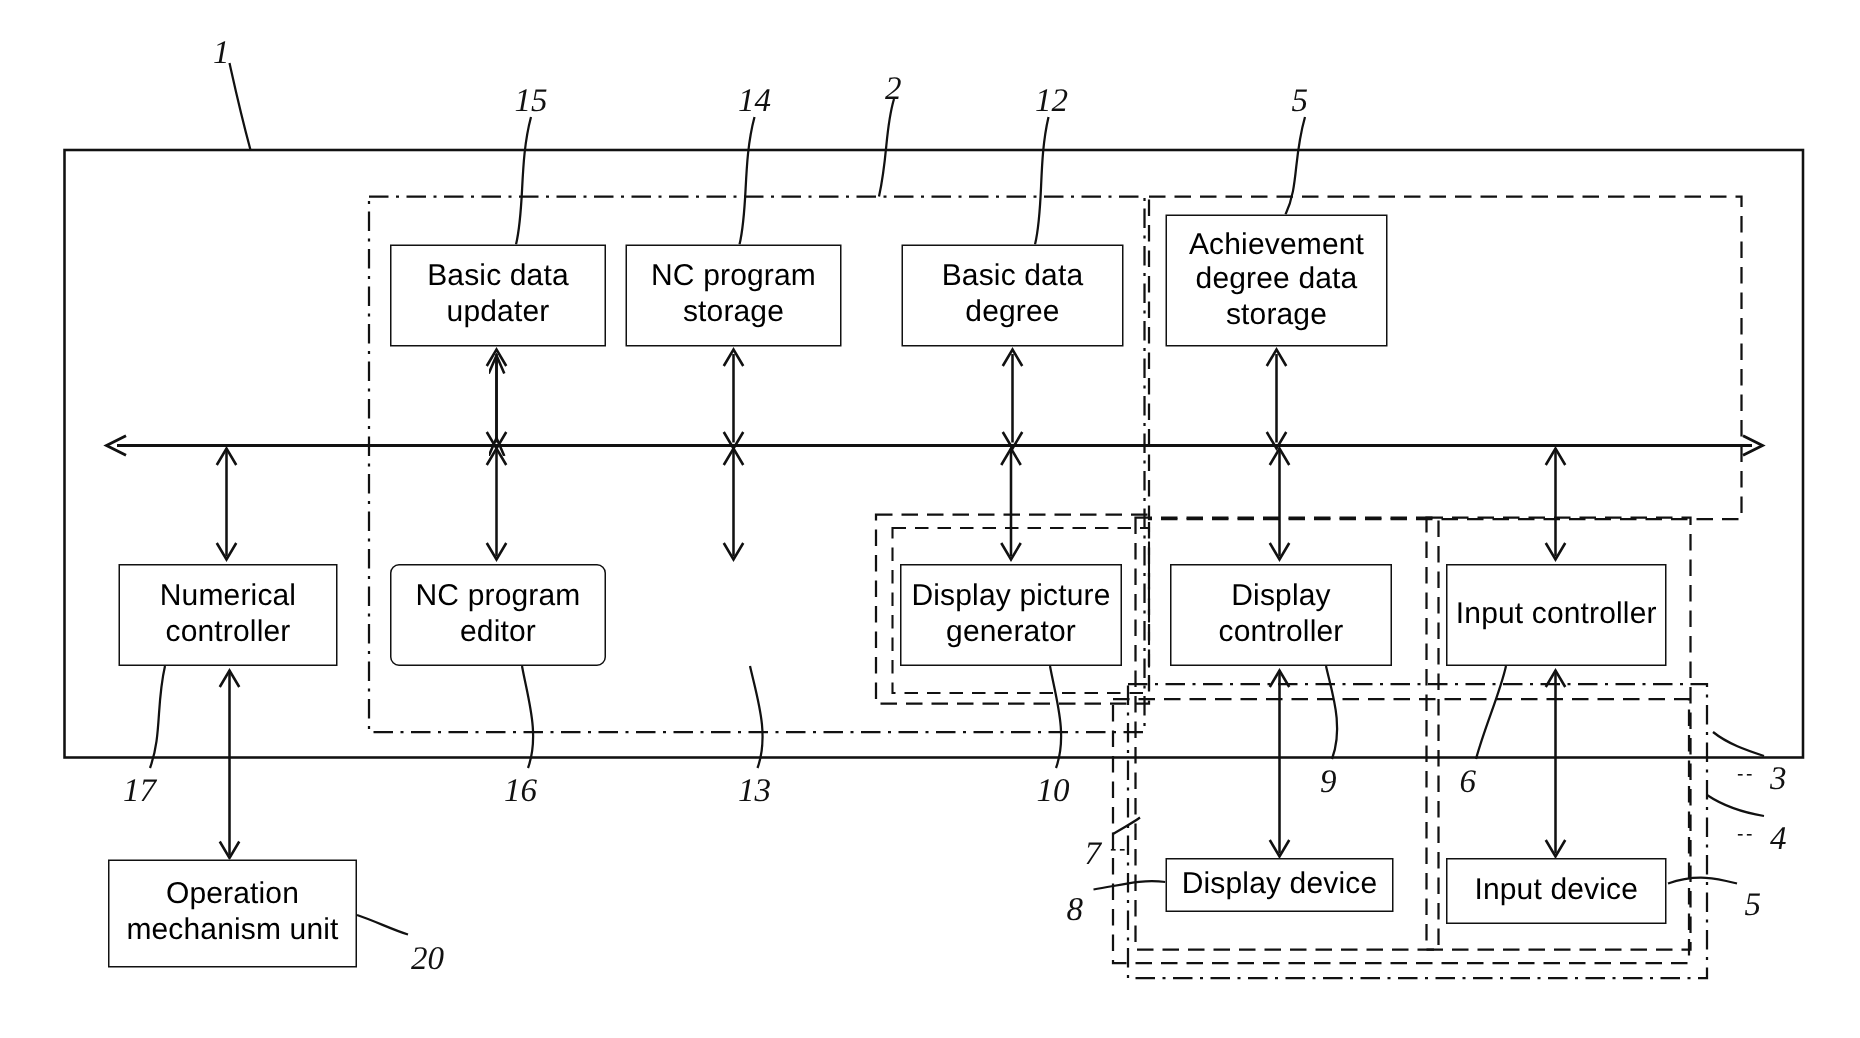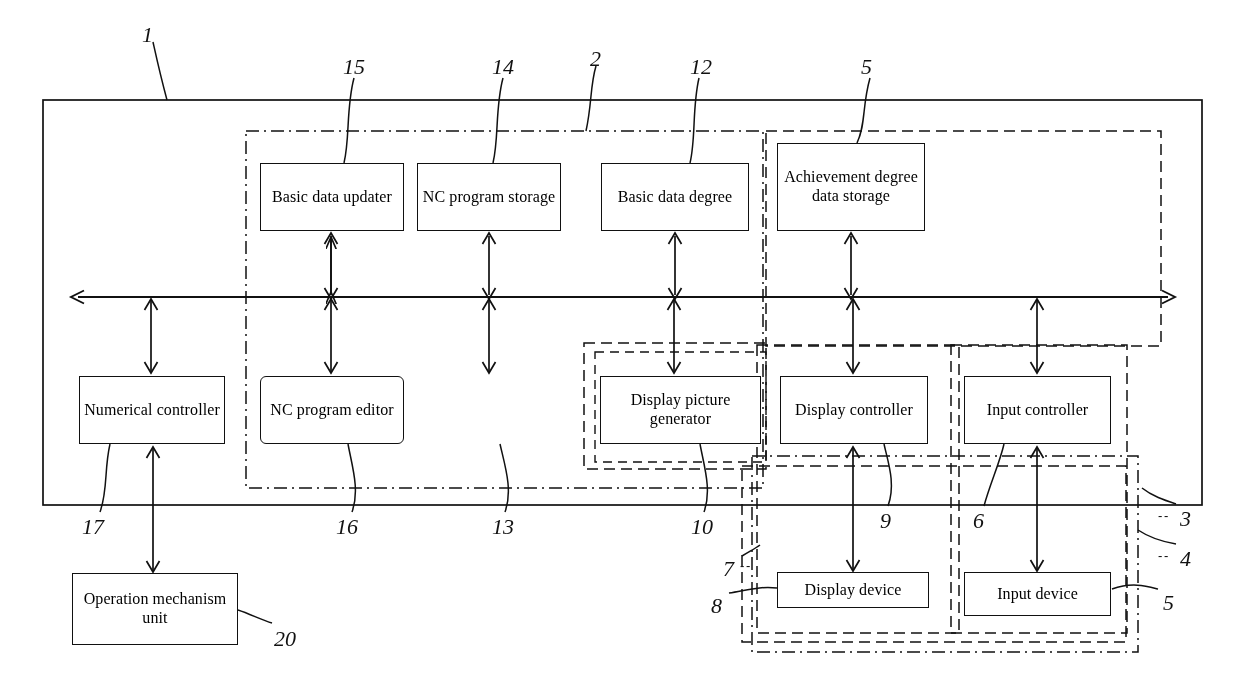--- a/index.html
+++ b/index.html
@@ -1,21 +1,21 @@
 <!DOCTYPE html>
 <html><head>
 <meta charset="utf-8">
 <style>
   html,body{margin:0;padding:0;background:#ffffff;}
   body{width:1240px;height:692px;font-family:"Liberation Sans", sans-serif;color:#000;}
   #stage{position:relative;width:1240px;height:692px;overflow:hidden;background:#fff;}
   svg.layer{position:absolute;left:0;top:0;width:1240px;height:692px;}
   .blk{position:absolute;border:1.6px solid #111;background:#fff;
        display:flex;align-items:center;justify-content:center;text-align:center;
-       font-size:16px;line-height:1.18;letter-spacing:.1px;padding:2px 3px;box-sizing:border-box;font-family:Liberation Serif, serif;}
+       font-size:20px;line-height:1.18;letter-spacing:.1px;padding:2px 3px;box-sizing:border-box;}
   .ref{position:absolute;font-size:22px;font-style:italic;font-family:"Liberation Serif", serif;color:#111;}
   .dot{position:absolute;font-size:13px;}
 </style>
 </head>
 <body>
 
 <div id="stage">
 
   <svg class="layer" viewBox="0 0 1240 692" xmlns="http://www.w3.org/2000/svg">
     <defs>
@@ -141,21 +141,21 @@
 
   <div class="blk" style="left:601px;top:163px;width:148px;height:68px;">Basic data degree</div>
 
   <div class="blk" style="left:777px;top:143px;width:148px;height:88px;">Achievement degree data storage</div>
 
   <div class="blk" style="left:79px;top:376px;width:146px;height:68px;">Numerical controller</div>
 
   <div class="blk" style="left:260px;top:376px;width:144px;height:68px;border-radius:6px;">NC program editor</div>
 
 
-  <div class="blk" style="left:600px;top:376px;width:161px;height:68px;">Display picture generator</div>
+  <div class="blk" style="left:600px;top:376px;width:148px;height:68px;">Display picture generator</div>
 
   <div class="blk" style="left:780px;top:376px;width:148px;height:68px;">Display controller</div>
 
   <div class="blk" style="left:964px;top:376px;width:147px;height:68px;">Input controller</div>
 
   <div class="blk" style="left:777px;top:572px;width:152px;height:36px;">Display device</div>
 
   <div class="blk" style="left:964px;top:572px;width:147px;height:44px;text-align:right;">Input device</div>
 
   <div class="blk" style="left:72px;top:573px;width:166px;height:72px;">Operation mechanism unit</div>

